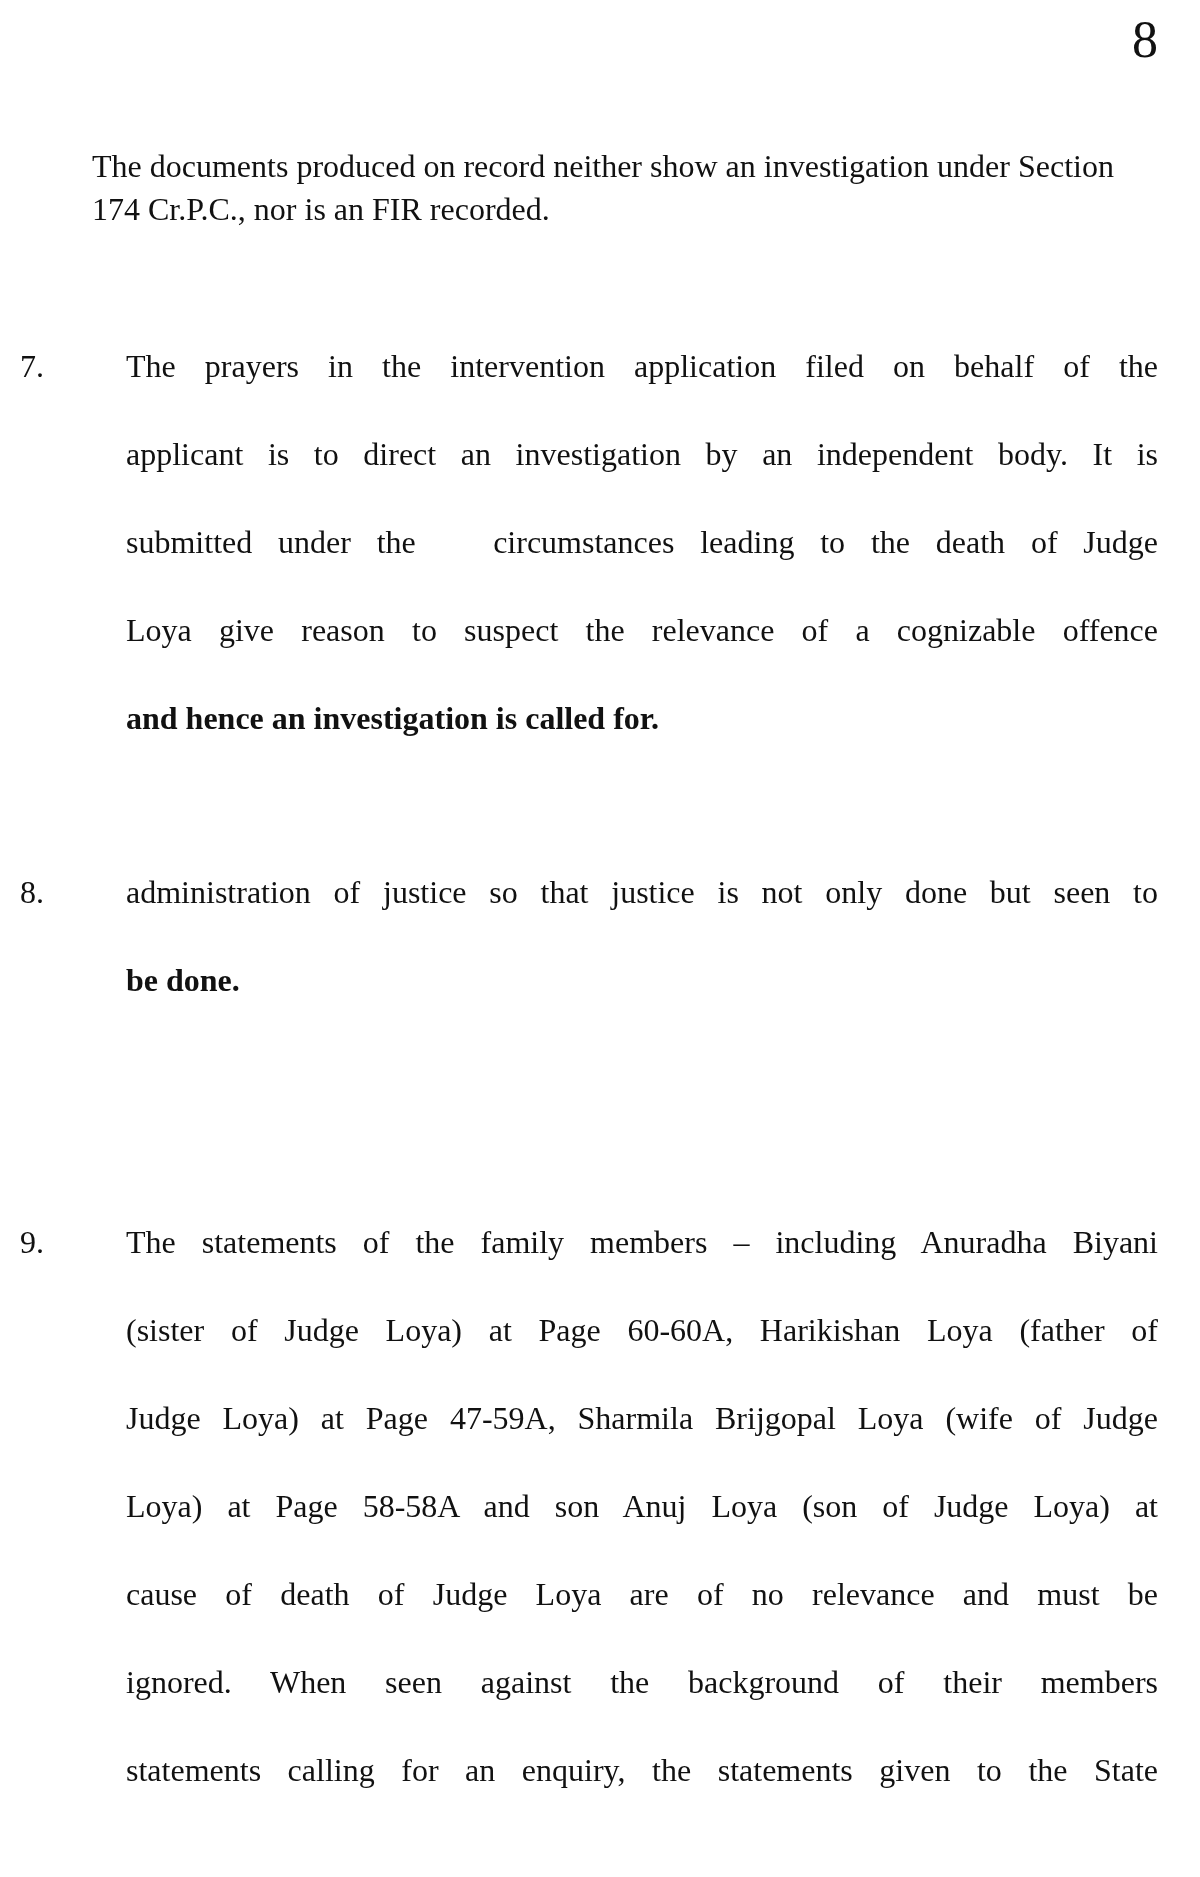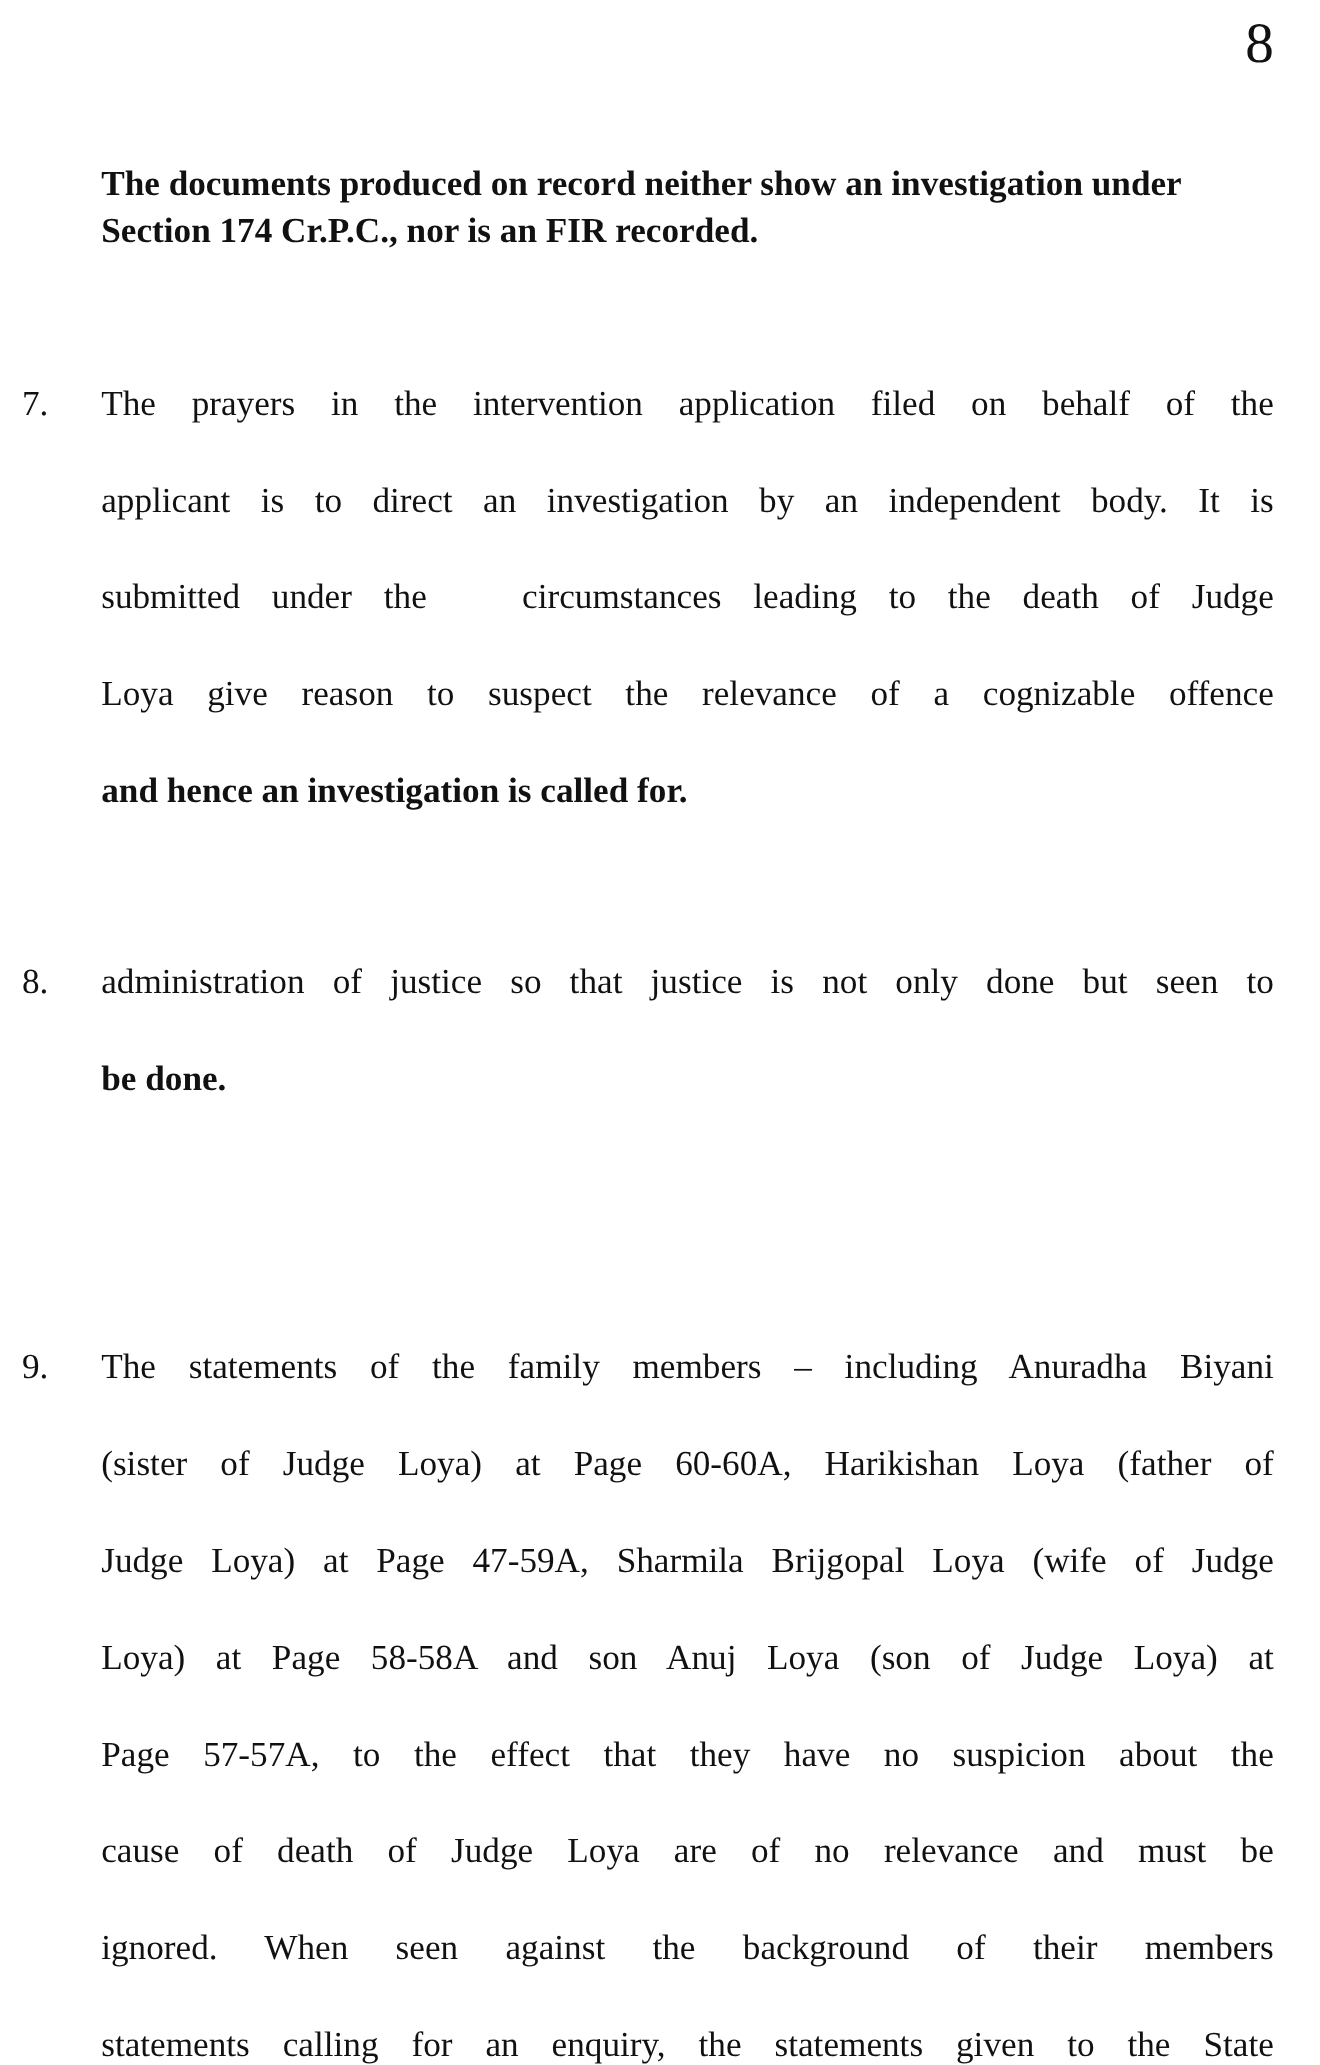--- a/index.html
+++ b/index.html
@@ -7,36 +7,36 @@
     width: 1200px; height: 1877px; position: relative; overflow: hidden;
     font-family: "Liberation Serif", "DejaVu Serif", serif;
     color: #111111;
   }
   .page-number {
     position: absolute; right: 42px; top: 14px;
     font-size: 52px; line-height: 1;
   }
   .bold-para {
     position: absolute; left: 92px; width: 1066px; top: 145px;
-    font-size: 32px; font-weight: bold; line-height: 43px;
+    font-size: 32px; font-weight: normal; line-height: 43px;
     text-align: left;
   }
   .para {
     position: absolute; left: 20px; width: 1138px;
   }
   .para-num {
     position: absolute; left: 0; top: 0;
     font-size: 32px; line-height: 88px;
   }
   .para-text {
     margin-left: 72px;
     font-size: 32px; line-height: 88px;
     text-align: justify;
   }
-  .line { display: block; text-align: justify; text-align-last: justify; white-space: nowrap; }
+  .line { display: block; text-align: justify; text-align-last: justify; white-space: nowrap; margin-left: 34px; }
   .line.last { text-align-last: left; font-weight: bold; }
   #p7 { top: 322px; }
   #p8 { top: 848px; }
   #p9 { top: 1198px; }
 </style>
 </head>
 <body>
 
 <div class="page-number">8</div>
 
@@ -61,18 +61,17 @@
   </div>
 </div>
 
 <div class="para" id="p9">
   <span class="para-num">9.</span>
   <div class="para-text">
     <span class="line">The statements of the family members – including Anuradha Biyani</span>
     <span class="line">(sister of Judge Loya) at Page 60-60A, Harikishan Loya (father of</span>
     <span class="line">Judge Loya) at Page 47-59A, Sharmila Brijgopal Loya (wife of Judge</span>
     <span class="line">Loya) at Page 58-58A and son Anuj Loya (son of Judge Loya) at</span>
-    <span class="line">Page 57-57A, to the effect that they have no suspicion about the</span>
     <span class="line">cause of death of Judge Loya are of no relevance and must be</span>
     <span class="line">ignored. When seen against the background of their members</span>
     <span class="line">statements calling for an enquiry, the statements given to the State</span>
   </div>
 </div>
 
 </body></html>

